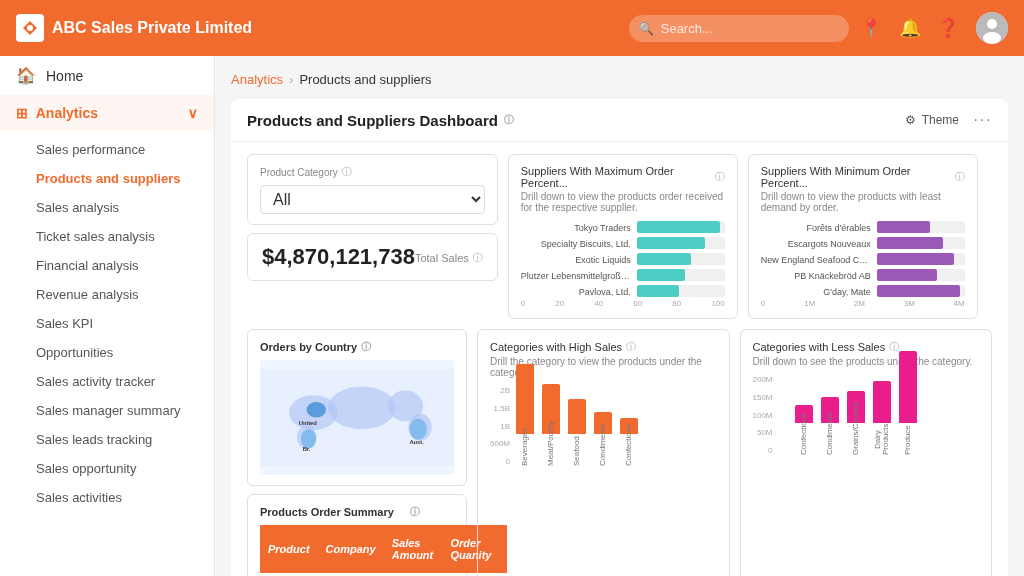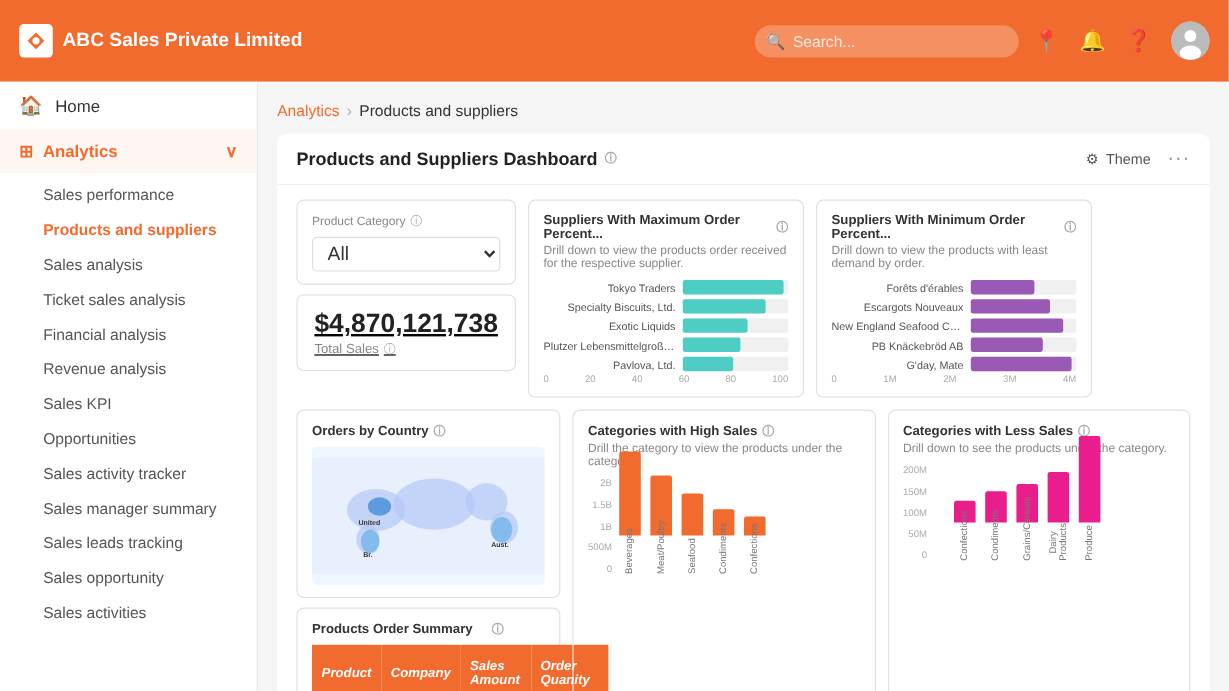--- a/index.html
+++ b/index.html
@@ -1,21 +1,21 @@
 <!DOCTYPE html>
 <html><head>
   <meta charset="utf-8">
   <style>
     * { box-sizing: border-box; margin: 0; padding: 0; font-family: 'Segoe UI', Arial, sans-serif; }
     body { background: #f5f5f5; width: 1024px; height: 576px; overflow: hidden; display: flex; flex-direction: column; }
 
     
     .topnav {
       background: #f26b2e;
-      height: 68px;
+      height: 56px;
       display: flex;
       align-items: center;
       padding: 0 16px;
       gap: 12px;
       flex-shrink: 0;
     }
     .topnav-logo {
       display: flex; align-items: center; gap: 8px; color: white; font-weight: 700; font-size: 16px;
     }
     .topnav-logo-icon {
@@ -84,25 +84,25 @@
 
     
     .filter-card { border: 1px solid #e0e0e0; border-radius: 6px; padding: 10px 12px; min-width: 160px; }
     .filter-label { font-size: 10px; color: #888; display: flex; align-items: center; gap: 4px; margin-bottom: 6px; }
     .filter-select {
       width: 100%; border: 1px solid #ddd; border-radius: 4px; padding: 4px 8px;
       font-size: 16px; color: #333; background: white; cursor: pointer;
     }
 
     
-    .total-sales-card { border: 1px solid #e0e0e0; border-radius: 6px; padding: 10px 14px; display: flex; flex-direction: column; justify-content: center; text-decoration: underline; }
+    .total-sales-card { border: 1px solid #e0e0e0; border-radius: 6px; padding: 10px 14px; display: flex; flex-direction: row; justify-content: center; }
     .total-sales-value { font-size: 22px; font-weight: 700; color: #222; }
     .total-sales-label { font-size: 11px; color: #888; margin-top: 2px; display: flex; align-items: center; gap: 4px; }
     .chart-card { border: 1px solid #e0e0e0; border-radius: 6px; padding: 10px 12px; flex: 1; }
-    .chart-card-title { font-size: 11px; font-weight: 700; color: #333; margin-bottom: 2px; display: flex; align-items: center; gap: 4px; }
+    .chart-card-title { font-size: 11px; font-weight: 400; color: #333; margin-bottom: 2px; display: flex; align-items: center; gap: 4px; }
     .chart-card-sub { font-size: 10px; color: #888; margin-bottom: 8px; }
 
     
     .map-section { border: 1px solid #e0e0e0; border-radius: 6px; padding: 10px 12px; min-width: 200px; }
     .map-title { font-size: 11px; font-weight: 700; color: #333; margin-bottom: 6px; display: flex; align-items: center; gap: 4px; }
     .map-area { height: 115px; background: #f0f6ff; border-radius: 4px; position: relative; overflow: hidden; display: flex; align-items: center; justify-content: center; }
 
     
     .table-section { border: 1px solid #e0e0e0; border-radius: 6px; padding: 10px 12px; flex: 1; }
     .table-title { font-size: 11px; font-weight: 700; color: #333; margin-bottom: 6px; display: flex; align-items: center; gap: 16px; }

